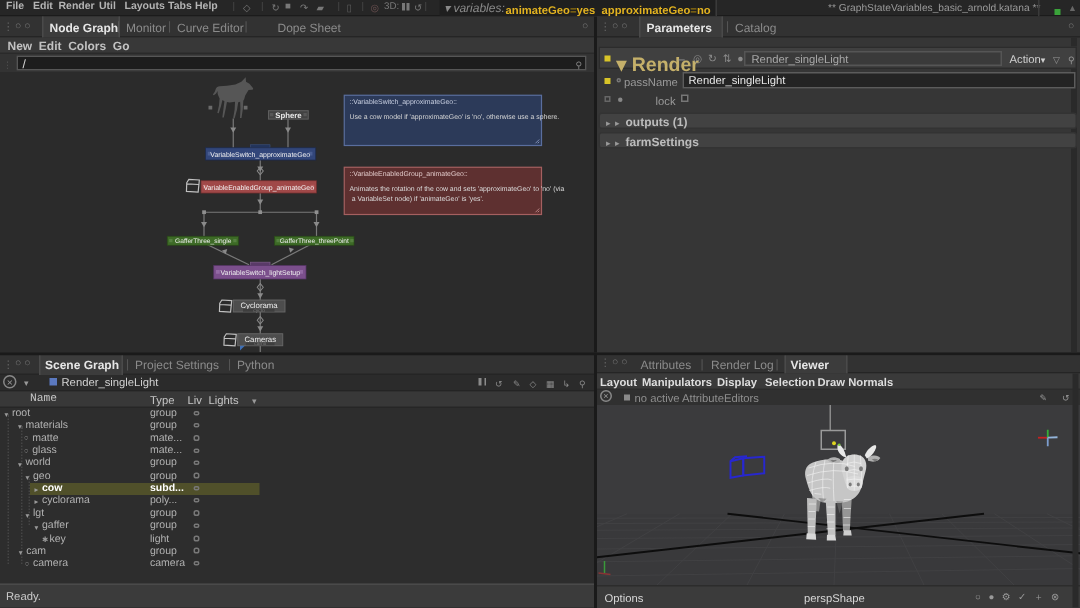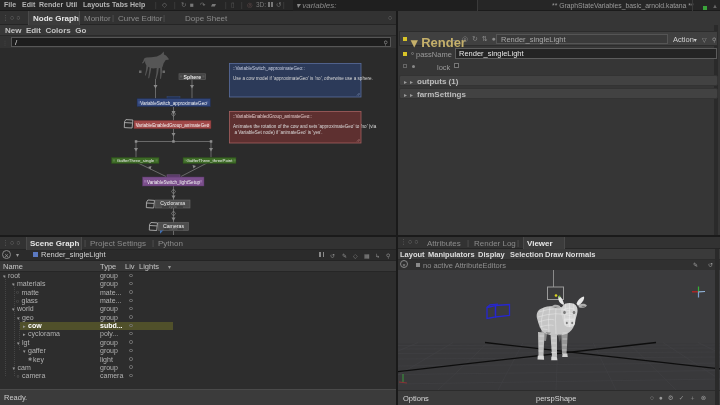--- a/index.html
+++ b/index.html
@@ -44,20 +44,21 @@
     <span class="abs" style="left:241px;top:1px;color:#4a4a4a;">|</span>
     <span class="abs" style="left:247px;top:1px;color:#6a5050;">◎</span>
     <span class="abs" style="left:256px;top:1px;">3D:</span>
     <span class="abs" style="left:268px;top:2px;width:1.5px;height:5px;background:#787878;"></span>
     <span class="abs" style="left:271px;top:2px;width:1.5px;height:5px;background:#787878;"></span>
     <span class="abs" style="left:276px;top:1px;">↺</span>
     <span class="abs" style="left:283px;top:1px;color:#4a4a4a;">|</span>
   </div>
   <div class="abs" style="left:293px;top:0;width:184px;height:11px;background:#1f1f1f;"></div>
       <div class="abs" style="left:296px;top:1px;font-size:8px;font-style:italic;color:#8a8a8a;white-space:nowrap;text-align:right;">▾ <span style="font-style:italic;">variables:</span></div>
+  <div class="abs" style="left:337px;top:1.5px;font-size:7.5px;font-weight:bold;color:#e3b320;white-space:nowrap;">animateGeo<span style="color:#8f7010;">=</span>yes&nbsp; approximateGeo<span style="color:#8f7010;">=</span>no</div>
   <div class="abs" style="left:477px;top:0;width:1px;height:11px;background:#3a3a3a;"></div>
   <div class="abs" style="left:552px;top:2px;font-size:6.8px;color:#9a9a9a;white-space:nowrap;">** GraphStateVariables_basic_arnold.katana **</div>
   <div class="abs" style="left:692px;top:0;width:1px;height:11px;background:#3a3a3a;"></div>
   <div class="abs" style="left:703px;top:6px;width:4px;height:4px;background:#3aa33a;"></div>
   <div class="abs" style="left:712px;top:3px;font-size:6px;color:#666;">▲</div>
 </div>
 
 <div class="abs" style="left:0;top:11px;width:396px;height:224px;background:#2b2b2b;">
 
   <div class="abs tabbar" style="left:0;top:0;width:400px;height:14px;text-align:center;">
@@ -202,20 +203,29 @@
       <text x="233" y="69.5" fill="#e0c8c8" font-size="4.6" font-family="Liberation Sans">::VariableEnabledGroup_animateGeo::</text>
       <text x="233" y="79.5" fill="#dcdcdc" font-size="4.6" font-family="Liberation Sans">Animates the rotation of the cow and sets 'approximateGeo' to 'no' (via</text>
       <text x="234.5" y="86" fill="#dcdcdc" font-size="4.6" font-family="Liberation Sans">a VariableSet node) if 'animateGeo' is 'yes'.</text>
       <path d="M357 93.5 l2.5 -2.5 M358.5 93.5 l1 -1" stroke="#c08a8a" stroke-width="0.6"></path>
     </g>
   </svg>
   </div>
 </div>
 
 <div class="abs" style="left:396px;top:11px;width:324px;height:224px;background:#363636;border-left:2px solid #1a1a1a;">
+  <div class="abs tabbar" style="left:0;top:0;width:322px;height:14px;background:#323232;">
+    <span class="abs" style="left:2px;top:3px;color:#666;font-size:7px;">⋮</span>
+    <span class="abs" style="left:10px;top:3px;color:#777;font-size:7px;">○&nbsp;○</span>
+    <span class="abs" style="left:28px;top:0;width:56px;height:14px;background:#3c3c3c;border-left:1px solid #4a4a4a;border-right:1px solid #4a4a4a;"></span>
+    <span class="abs tab-active" style="left:33px;top:3px;">Parameters</span>
+    <span class="abs tdiv" style="left:86px;top:2px;">|</span>
+    <span class="abs" style="left:92px;top:3px;">Catalog</span>
+    <span class="abs" style="left:314px;top:3px;color:#777;font-size:7px;">○</span>
+  </div>
   <div class="abs" style="left:316px;top:14px;width:4px;height:210px;background:#2a2a2a;"></div>
   <div id="params-body">
 
     <div class="abs" style="left:1px;top:20px;width:319px;height:15px;background:#404040;border:1px solid #2c2c2c;">
       <span class="abs" style="left:3px;top:5px;width:4px;height:4px;background:#d8c428;"></span>
       <span class="abs" style="left:11px;top:3px;font-size:13px;font-weight:bold;color:#c5b06a;white-space:nowrap;">▾ Render</span>
       <span class="abs" style="left:52px;top:3px;font-size:8px;color:#999;">–</span>
       <span class="abs" style="left:62px;top:3px;font-size:7px;color:#8a8a8a;white-space:nowrap;">◎ &nbsp;↻ &nbsp;⇅ &nbsp;●</span>
       <span class="abs" style="left:96px;top:2px;width:172px;height:10px;background:#3a3a3a;border:1px solid #555;"></span>
       <span class="abs" style="left:101px;top:3px;font-size:7.5px;color:#a8a8a8;white-space:nowrap;">Render_singleLight</span>
@@ -275,21 +285,21 @@
           <span class="abs" style="left:322.5px;top:2px;width:1.5px;height:5px;background:#8a8a8a;"></span>
           <span class="abs" style="left:330px;top:1.5px;font-size:6px;color:#8a8a8a;">↺</span>
           <span class="abs" style="left:342px;top:1.5px;font-size:6px;color:#8a8a8a;">✎</span>
           <span class="abs" style="left:353px;top:1.5px;font-size:6px;color:#8a8a8a;">◇</span>
           <span class="abs" style="left:364px;top:1.5px;font-size:6px;color:#8a8a8a;">▦</span>
           <span class="abs" style="left:375px;top:1.5px;font-size:6px;color:#8a8a8a;">↳</span>
           <span class="abs" style="left:386px;top:1.5px;font-size:6px;color:#8a8a8a;">⚲</span>
     </div>
 
     <div class="abs" style="left:0;top:24px;width:396px;height:11px;background:#383838;border-bottom:1px solid #262626;">
-      <span class="abs" style="left:3px;top:1px;font-size:7.5px;color:#c6c6c6;">Name</span>
+      <span class="abs" style="left:20px;top:1px;font-size:7.5px;color:#c6c6c6;font-family:Liberation Mono, monospace;">Name</span>
       <span class="abs" style="left:100px;top:1px;font-size:7.5px;color:#c6c6c6;">Type</span>
       <span class="abs" style="left:125px;top:1px;font-size:7.5px;color:#c6c6c6;">Liv</span>
       <span class="abs" style="left:139px;top:1px;font-size:7.5px;color:#c6c6c6;">Lights</span>
       <span class="abs" style="left:168px;top:2px;font-size:6px;color:#999;">▾</span>
     </div>
 
     <div id="sgtree" class="abs" style="left:0;top:35px;width:396px;height:117px;background:#2d2d2d;font-size:7px;color:#b2b2b2;">
       <div class="abs" style="left:5px;top:4px;width:1px;height:100px;border-left:1px dotted #454545;"></div>
       <div class="abs" style="left:14px;top:12px;width:1px;height:92px;border-left:1px dotted #454545;"></div>
       <div class="abs" style="left:19px;top:45px;width:1px;height:33px;border-left:1px dotted #454545;"></div>

